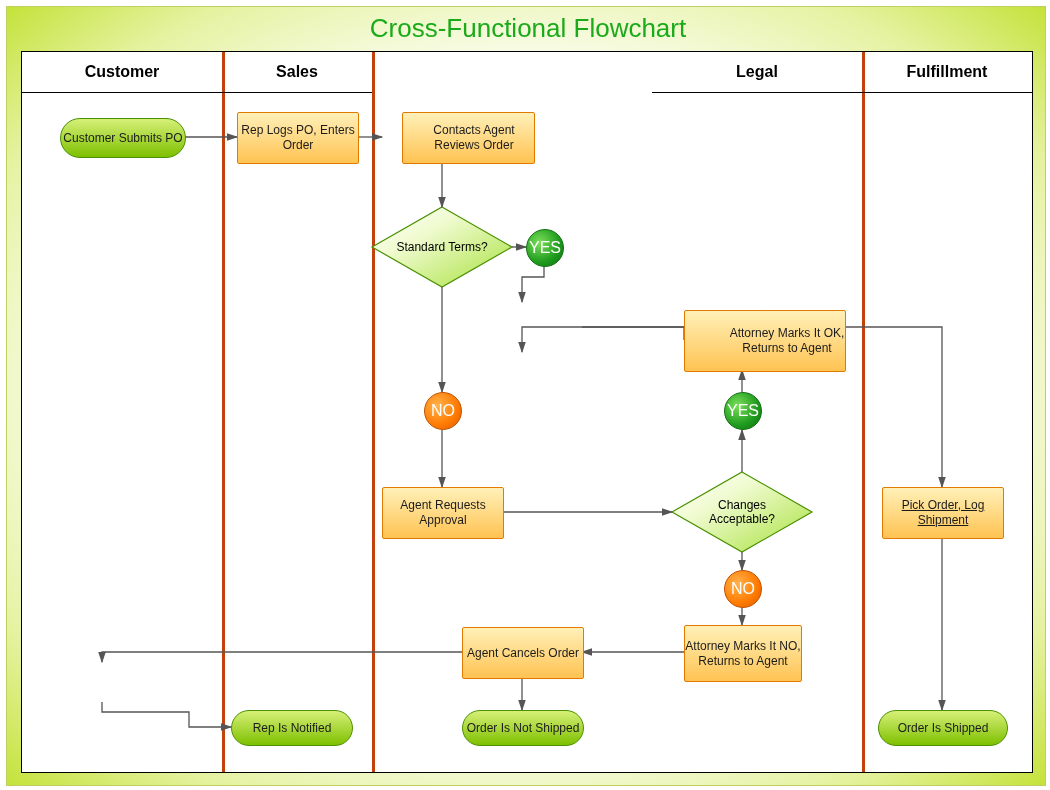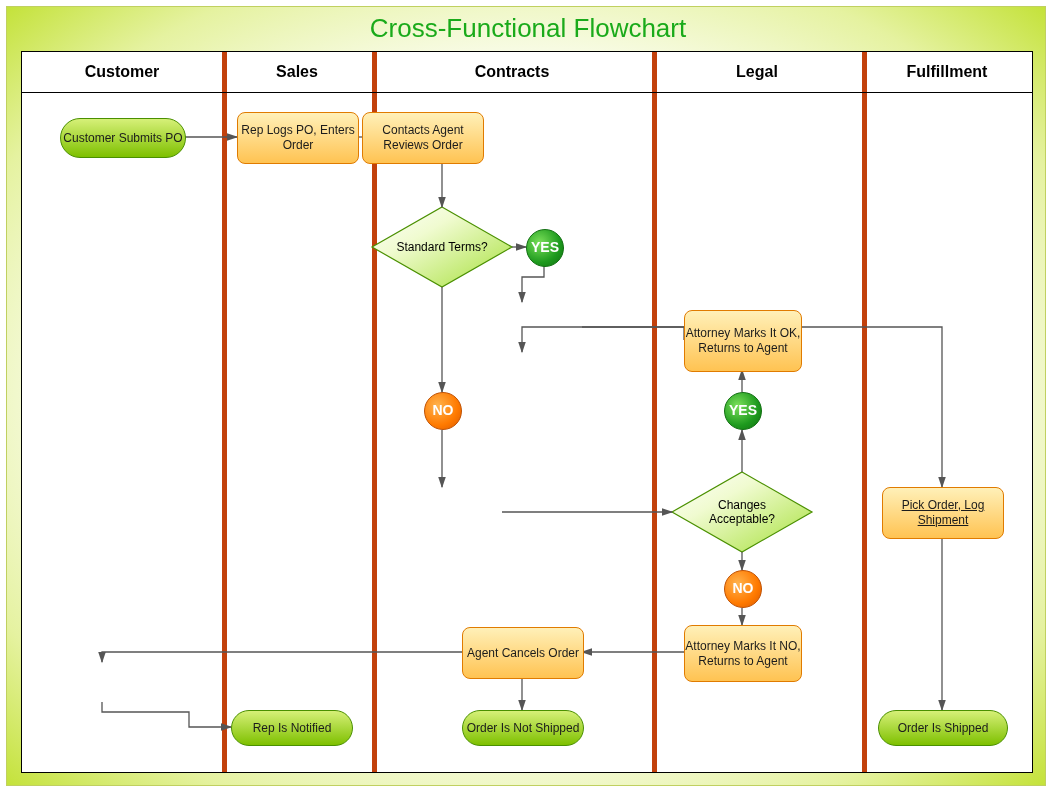--- a/index.html
+++ b/index.html
@@ -1,47 +1,44 @@
 <!DOCTYPE html>
 <html><head>
 <meta charset="utf-8">
 <style>
   html,body{margin:0;padding:0;width:1050px;height:790px;background:#fff;font-family:Verdana,Arial,sans-serif;}
   .frame{position:absolute;left:6px;top:6px;width:1038px;height:778px;border:1px solid #c0d060;
     background:radial-gradient(ellipse at center,#ffffff 0%,#ffffff 55%,#e5f2a0 82%,#c4e23a 100%);}
   .title{position:absolute;left:2px;top:6px;width:1038px;text-align:center;font-size:26px;color:#1aaa1a;}
   .pool{position:absolute;left:14px;top:44px;width:1010px;height:720px;background:#fff;border:1px solid #000;}
-  .lane{position:absolute;top:0;height:720px;border-right:5px solid #c2410c;}
+  .lane{position:absolute;top:0;height:720px;border-right:3px solid #c2410c;}
   .lane-header{position:absolute;top:0;left:0;width:100%;height:40px;border-bottom:1px solid #000;font-weight:bold;font-size:16px;display:flex;align-items:center;justify-content:center;}
   .node{position:absolute;display:flex;align-items:center;justify-content:center;text-align:center;font-size:12px;line-height:1.25;color:#1c1c1c;}
-  .process{background:linear-gradient(to bottom,#fff0b8 0%,#ffc352 100%);border:1px solid #e07b00;border-radius:8px;}
+  .process{background:linear-gradient(to bottom,#fff0b8 0%,#ffc352 100%);border:1px solid #e07b00;border-radius:2px;}
   .terminator{background:linear-gradient(to bottom,#d6f078 0%,#7ec000 100%);border:1px solid #4a9000;border-radius:20px;}
-  .circle{border-radius:50%;color:#fff;font-weight:bold;font-size:14px;}
+  .circle{border-radius:50%;color:#fff;font-weight:normal;font-size:16px;}
   .circle.yes{background:radial-gradient(circle at 35% 35%,#7be05a 0%,#1e9a1e 60%,#0f6f0f 100%);border:1px solid #0f6f0f;}
   .circle.no{background:radial-gradient(circle at 35% 35%,#ffb34d 0%,#ff7a00 60%,#d95800 100%);border:1px solid #c05000;}
   svg.conn{position:absolute;left:0;top:0;width:1010px;height:720px;pointer-events:none;}
   svg .arr{stroke:#555;stroke-width:1.3;fill:none;}
   svg .dia-path{fill:url(#diagrad);stroke:#4a9000;stroke-width:1.2;}
   .dia-label{position:absolute;font-size:12px;text-align:center;display:flex;align-items:center;justify-content:center;pointer-events:none;}
 </style>
 </head>
 <body>
 
 <div class="frame">
   <div class="title">Cross-Functional Flowchart</div>
   <div class="pool">
 
     <div class="lane" style="left:0;width:200px;">
       <div class="lane-header">Customer</div>
     </div>
     <div class="lane" style="left:200px;width:150px;">
       <div class="lane-header">Sales</div>
-    </div>
-    <div class="lane" style="left:350px;width:280px;">
-      <div class="lane-header">Contracts</div>
     </div>
     <div class="lane" style="left:630px;width:210px;text-align:right;">
       <div class="lane-header">Legal</div>
     </div>
     <div class="lane" style="left:840px;width:170px;border-right:none;">
       <div class="lane-header">Fulfillment</div>
     </div>
 
     <svg class="conn">
       <defs>
@@ -77,27 +74,28 @@
       <path class="arr" marker-end="url(#ah)" d="M80,650 L80,660 L167,660 L167,675 L209,675"></path>
       <path class="arr" marker-end="url(#ah)" d="M560,275 L920,275 L920,435"></path>
       <path class="arr" marker-end="url(#ah)" d="M920,485 L920,658"></path>
     </svg>
 
     <div class="dia-label" style="left:370px;top:185px;width:100px;height:20px;">Standard Terms?</div>
     <div class="dia-label" style="left:670px;top:448px;width:100px;height:24px;">Changes Acceptable?</div>
 
     <div class="node terminator" style="left:38px;top:66px;width:124px;height:38px;">Customer Submits PO</div>
     <div class="node process" style="left:215px;top:60px;width:120px;height:50px;">Rep Logs PO, Enters Order</div>
-    <div class="node process" style="left:340px;top:60px;width:120px;height:50px;">Contacts Agent Reviews Order</div>
+    <div class="node process" style="left:380px;top:60px;width:120px;height:50px;padding-left:11px;">Contacts Agent Reviews Order</div>
 
     <div class="node circle yes" style="left:504px;top:177px;width:36px;height:36px;">YES</div>
     <div class="node circle no" style="left:402px;top:340px;width:36px;height:36px;">NO</div>
 
+    <div class="node process" style="left:360px;top:435px;width:120px;height:50px;">Agent Requests Approval</div>
 
-    <div class="node process" style="left:662px;top:258px;width:116px;height:60px;">Attorney Marks It OK, Returns to Agent</div>
+    <div class="node process" style="left:662px;top:258px;width:116px;height:60px;padding-left:44px;">Attorney Marks It OK, Returns to Agent</div>
     <div class="node circle yes" style="left:702px;top:340px;width:36px;height:36px;">YES</div>
     <div class="node circle no" style="left:702px;top:518px;width:36px;height:36px;">NO</div>
     <div class="node process" style="left:662px;top:573px;width:116px;height:55px;">Attorney Marks It NO, Returns to Agent</div>
 
     <div class="node process" style="left:440px;top:575px;width:120px;height:50px;">Agent Cancels Order</div>
     <div class="node terminator" style="left:209px;top:658px;width:120px;height:34px;">Rep Is Notified</div>
     <div class="node terminator" style="left:440px;top:658px;width:120px;height:34px;">Order Is Not Shipped</div>
 
     <div class="node process" style="left:860px;top:435px;width:120px;height:50px;text-decoration:underline;">Pick Order, Log Shipment</div>
     <div class="node terminator" style="left:856px;top:658px;width:128px;height:34px;">Order Is Shipped</div>

